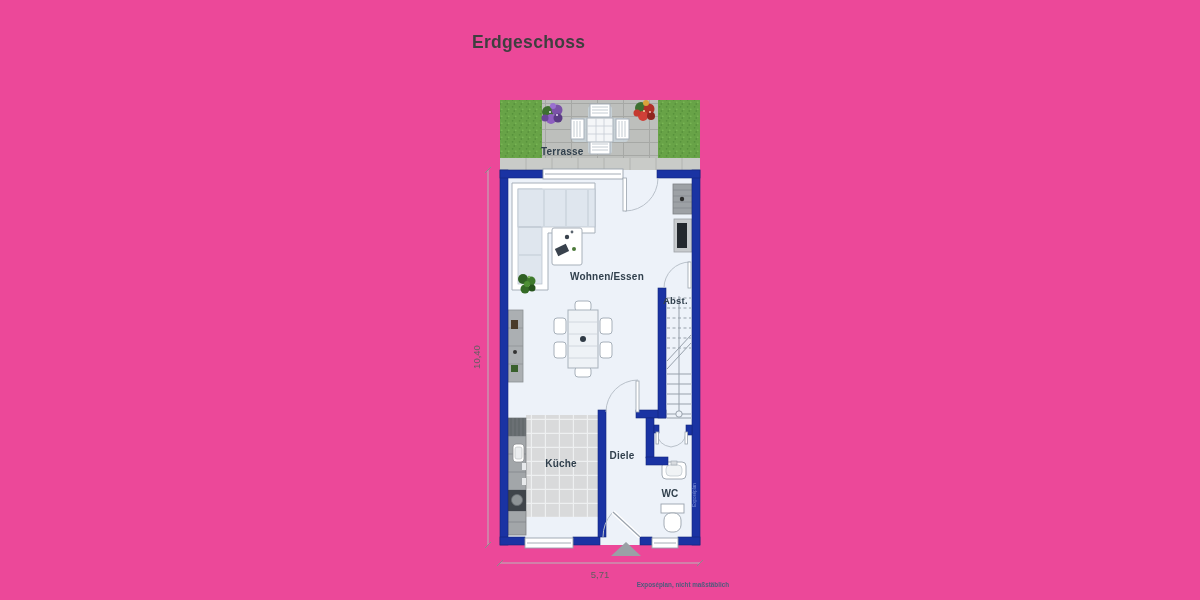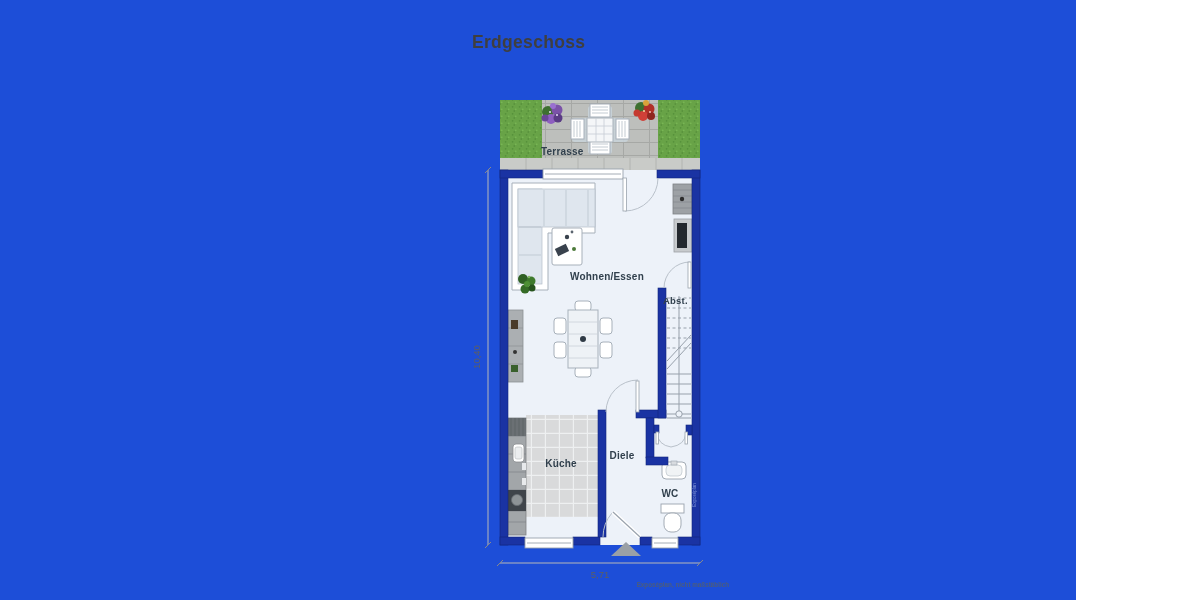--- a/index.html
+++ b/index.html
@@ -1,16 +1,16 @@
 <!DOCTYPE html>
 <html style="--wall: #1a33a3; --floor: #edf2f9; --grass: #68a347; --paving: #bdbfbc; --tiles: #d9dadb;"><head>
 <meta charset="utf-8">
 <style>
   html,body{margin:0;padding:0;background:#fff;}
-  #canvas{position:relative;width:1076px;height:600px;background:#1d4ed8;overflow:hidden;
+  #canvas{position:relative;width:1200px;height:600px;background:#ec4899;overflow:hidden;
           font-family:"Liberation Sans",sans-serif;}
   svg{position:absolute;left:0;top:0;}
   .wall{fill:var(--wall);stroke:#12267c;stroke-width:.6;}
   .floor{fill:var(--floor);}
   .lbl{font:600 10px "Liberation Sans",sans-serif;fill:#31404d;letter-spacing:.2px;}
   .dim{font:400 9.5px "Liberation Sans",sans-serif;fill:#5f5f5f;}
   .fo{font:700 6.3px "Liberation Sans",sans-serif;fill:#4c5c7c;}
   .title{font:700 17.5px "Liberation Sans",sans-serif;fill:#3f3f3f;letter-spacing:.3px;}
   .wm{font:400 4.5px "Liberation Sans",sans-serif;fill:#8fa3e0;opacity:.85;}
   .furn{fill:#ffffff;stroke:#a7b0ba;stroke-width:1;}

